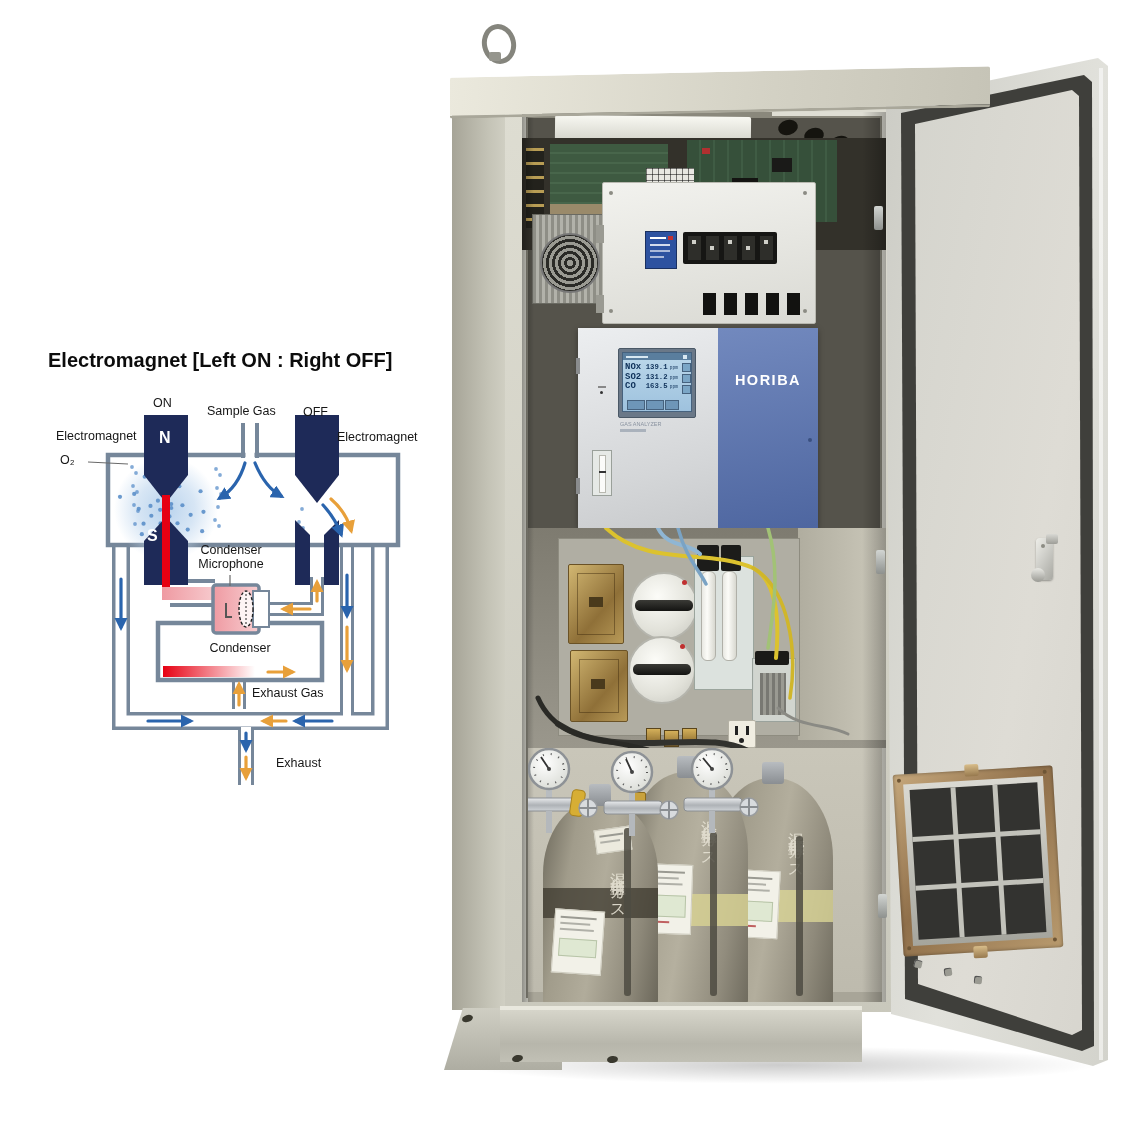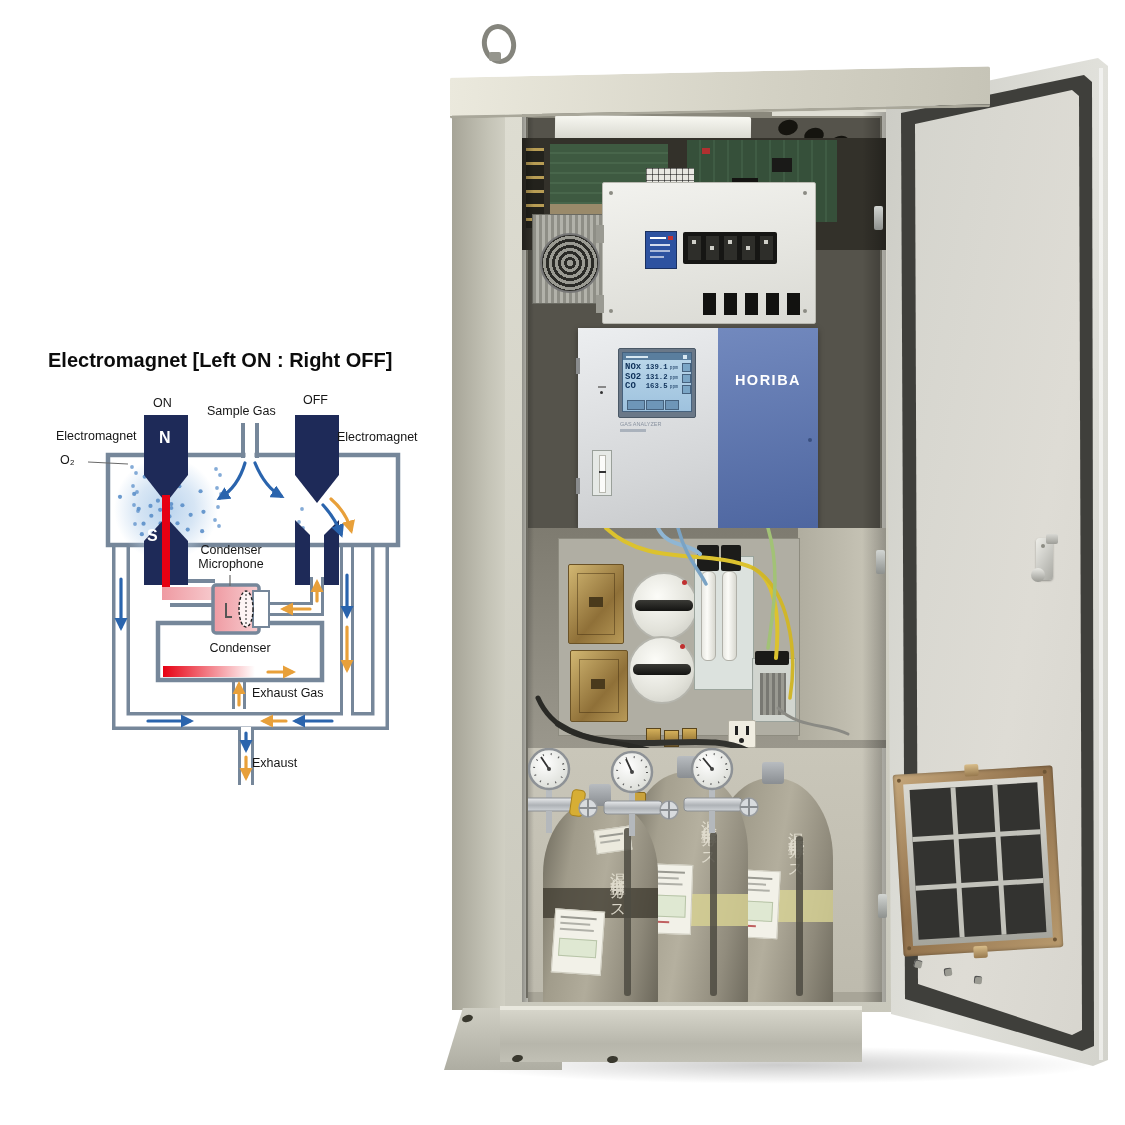--- a/index.html
+++ b/index.html
@@ -163,30 +163,30 @@
         <path d="M199,360 L199,340" stroke="#e8a03a" stroke-width="3.2" marker-end="url(#ao)"></path>
         <path d="M270,264 L244,264" stroke="#e8a03a" stroke-width="3.2" marker-end="url(#ao)"></path>
         <path d="M277,256 L277,238" stroke="#e8a03a" stroke-width="3.2" marker-end="url(#ao)"></path>
         <path d="M228,327 L252,327" stroke="#e8a03a" stroke-width="3.2" marker-end="url(#ao)"></path>
       </g>
     </svg>
 
     <div class="lbl" style="left:16px;top:84px;">Electromagnet</div>
     <div class="lbl" style="left:297px;top:85px;">Electromagnet</div>
     <div class="lbl" style="left:113px;top:51px;">ON</div>
-    <div class="lbl" style="left:263px;top:48px;">OFF</div>
+    <div class="lbl" style="left:263px;top:60px;">OFF</div>
     <div class="lbl" style="left:167px;top:59px;">Sample Gas</div>
     <div class="lbl" style="left:20px;top:108px;">O₂</div>
     <div class="pole" style="left:119px;top:84px;">N</div>
     <div class="pole" style="left:107px;top:182px;">S</div>
     <div class="lbl lblc" style="left:146px;top:198px;width:90px;white-space:pre-line;">Condenser
 Microphone</div>
     <div class="lbl lblc" style="left:155px;top:296px;width:90px;">Condenser</div>
     <div class="lbl" style="left:212px;top:341px;">Exhaust Gas</div>
-    <div class="lbl" style="left:212px;top:411px;">Exhaust</div>
+    <div class="lbl" style="left:236px;top:411px;">Exhaust</div>
   </div>
 
   <div class="abs" style="left:460px;top:1046px;width:640px;height:38px;z-index:0;
        background:radial-gradient(ellipse at 50% 50%, rgba(0,0,0,0.20), rgba(0,0,0,0) 70%);"></div>
 
   <div class="abs" style="left:452px;top:98px;width:56px;height:912px;z-index:1;
        background:linear-gradient(90deg,#a6a497,#c4c3b6 65%,#d2d1c5);"></div>
 
   <div class="abs" style="left:505px;top:98px;width:392px;height:914px;z-index:1;
        background:linear-gradient(175deg,#deddd2,#c9c8bc);"></div>

